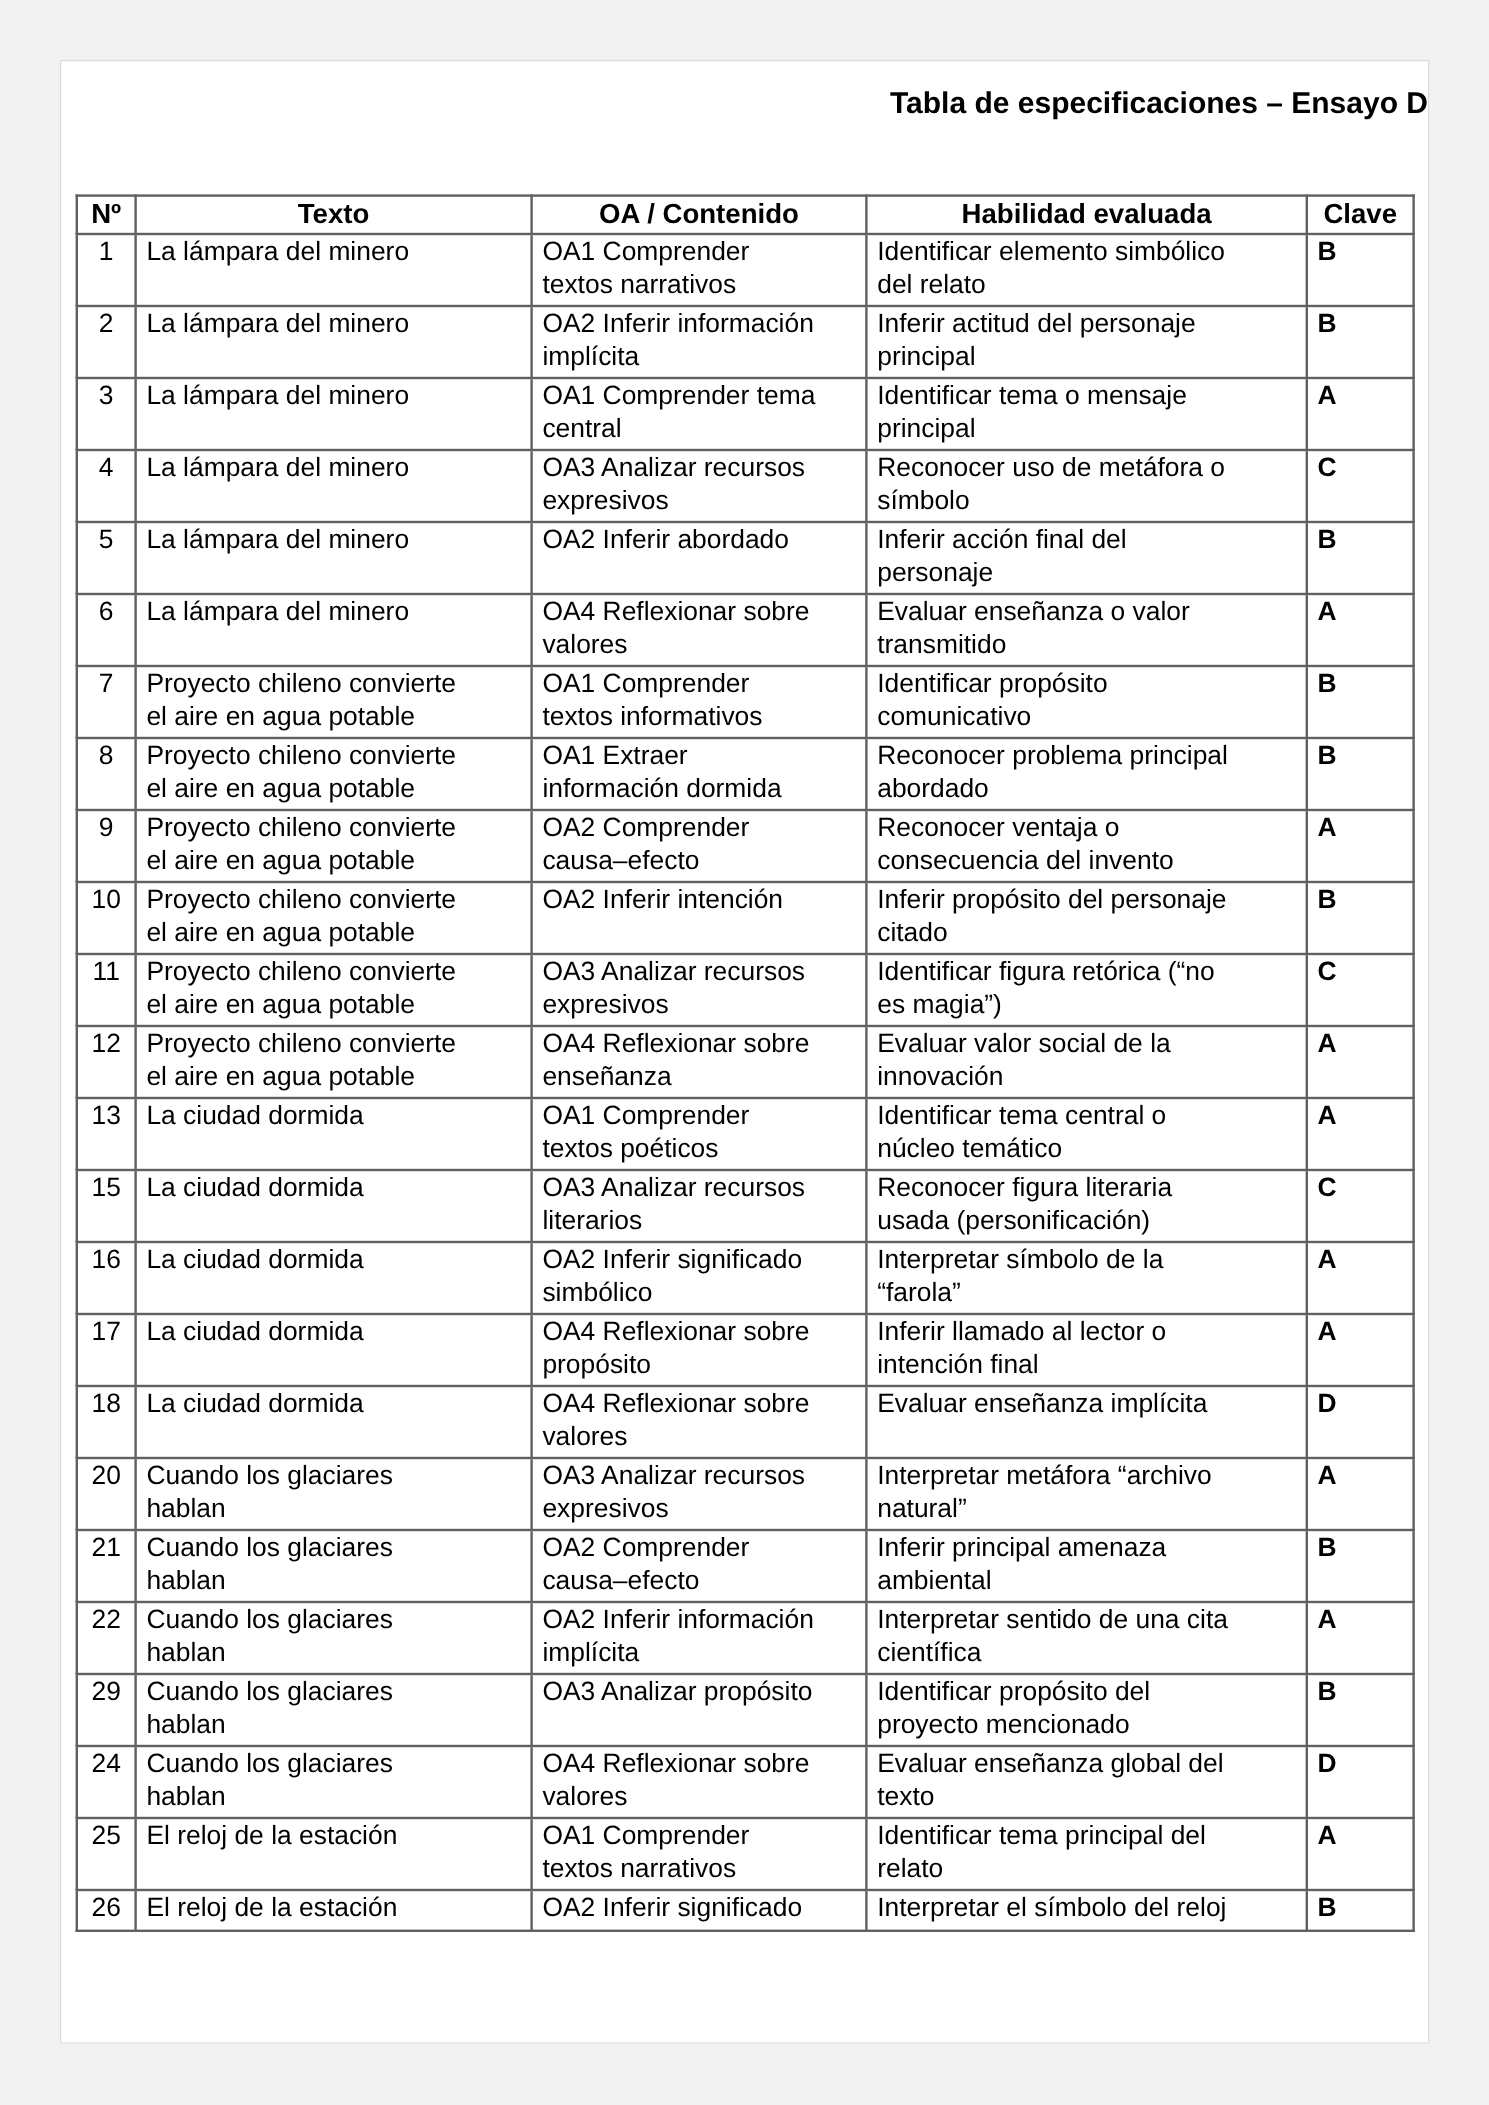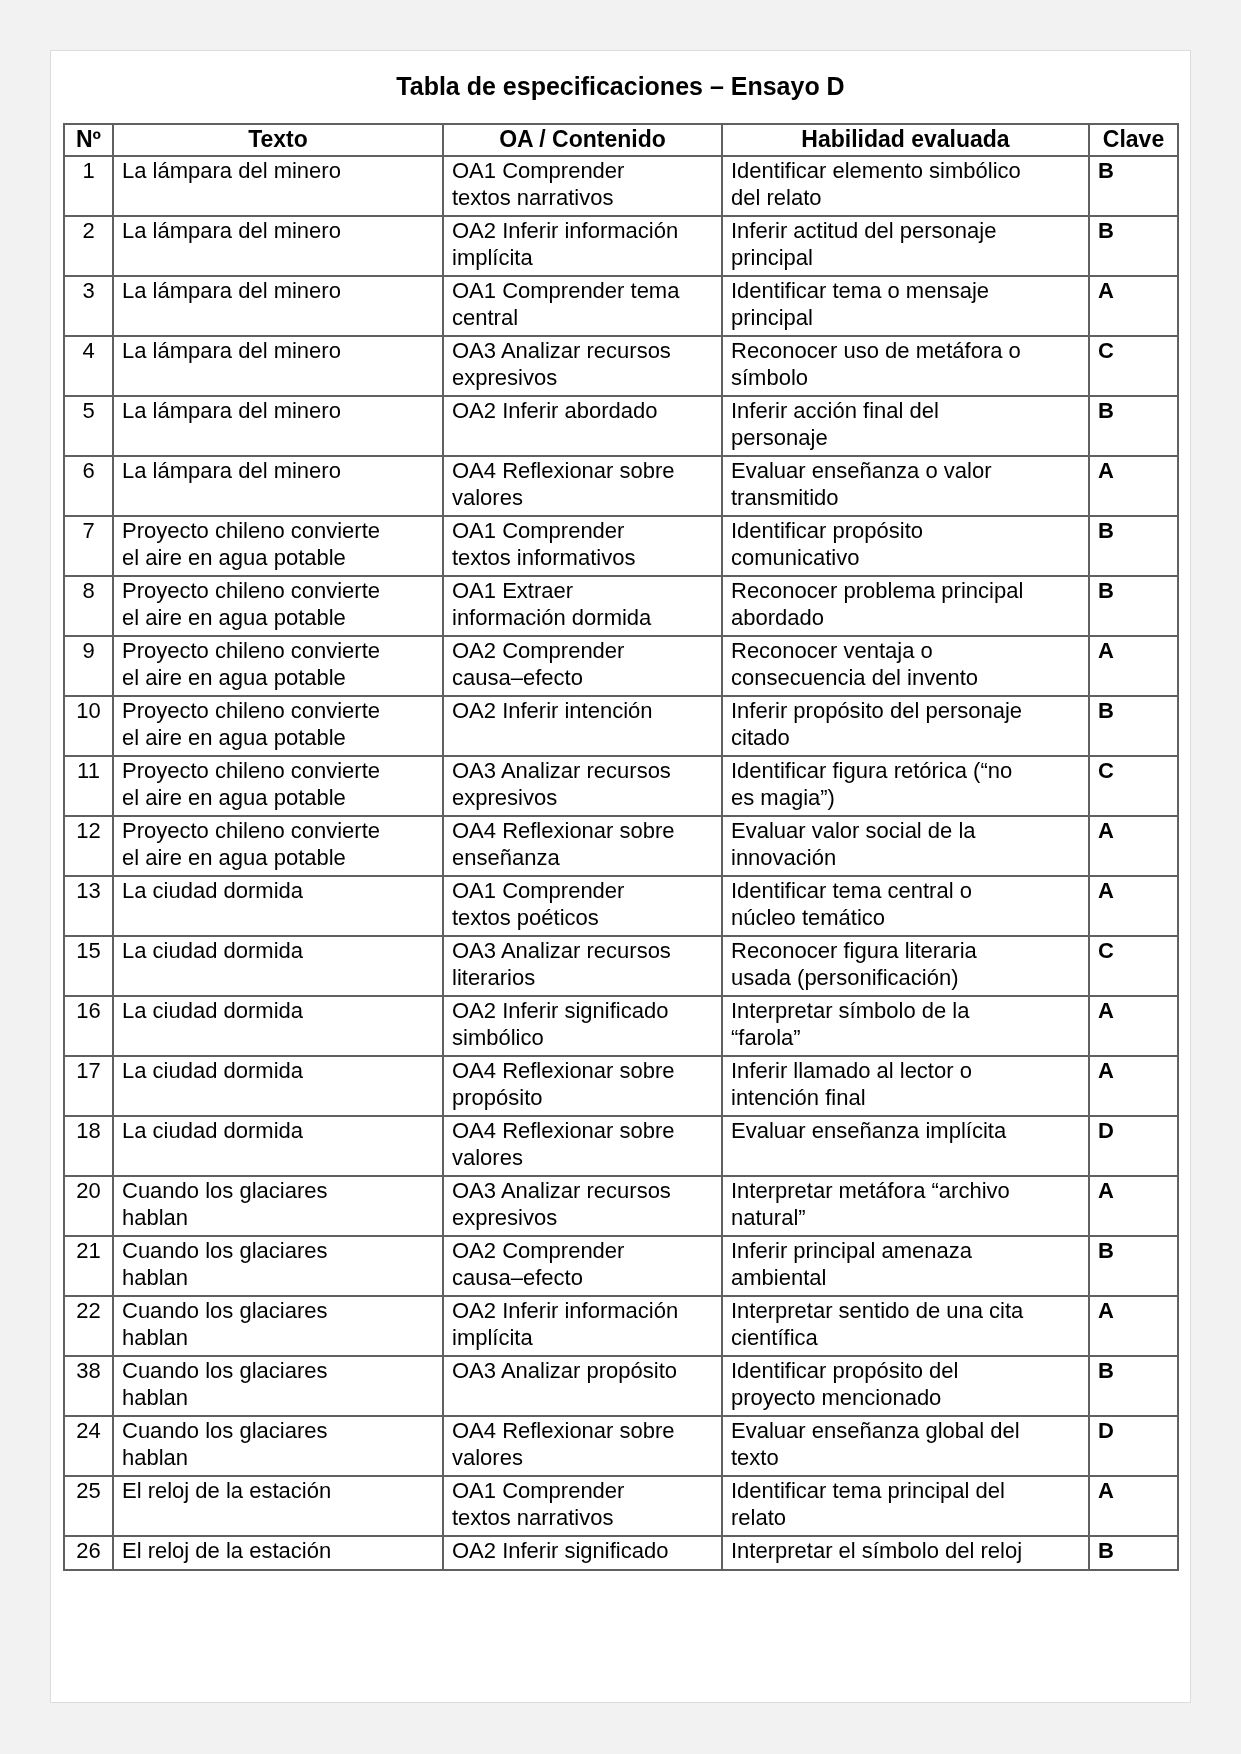--- a/index.html
+++ b/index.html
@@ -19,30 +19,30 @@
   }
   .page {
     width: 1141px;
     min-height: 1653px;
     margin: 0 auto;
     background: #ffffff;
     border: 1px solid #dcdcdc;
     padding-top: 20px;
   }
   .title {
-    text-align: center;
+    text-align: right;
     font-size: 25px;
     line-height: 30px;
     font-weight: bold;
   }
   table.spec {
     border-collapse: collapse;
     table-layout: fixed;
     width: 1114px;
-    margin: 22px 0 0 12px;
+    margin: 61px 0 0 12px;
   }
   table.spec th, table.spec td {
     border: 2px solid #606060;
     vertical-align: top;
     overflow: hidden;
   }
   table.spec th {
     font-size: 23px;
     line-height: 27px;
     font-weight: bold;
@@ -262,21 +262,21 @@
     <td class="col-n">22</td>
     <td class="col-texto">Cuando los glaciares
 hablan</td>
     <td class="col-oa">OA2 Inferir información
 implícita</td>
     <td class="col-hab">Interpretar sentido de una cita
 científica</td>
     <td class="col-clave">A</td>
   </tr>
           <tr>
-    <td class="col-n">38</td>
+    <td class="col-n">29</td>
     <td class="col-texto">Cuando los glaciares
 hablan</td>
     <td class="col-oa">OA3 Analizar propósito</td>
     <td class="col-hab">Identificar propósito del
 proyecto mencionado</td>
     <td class="col-clave">B</td>
   </tr>
           <tr>
     <td class="col-n">24</td>
     <td class="col-texto">Cuando los glaciares

